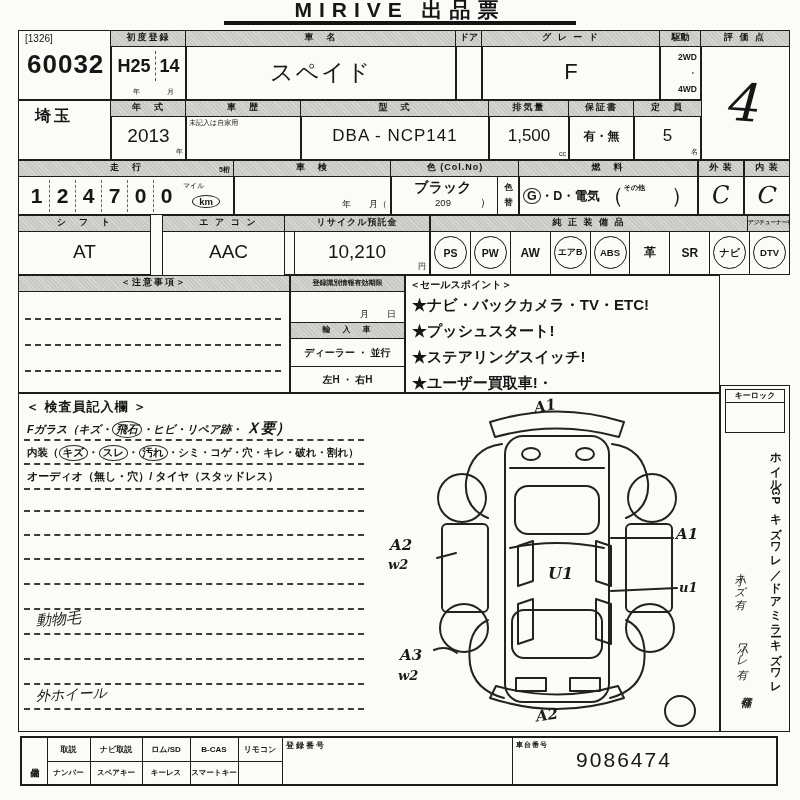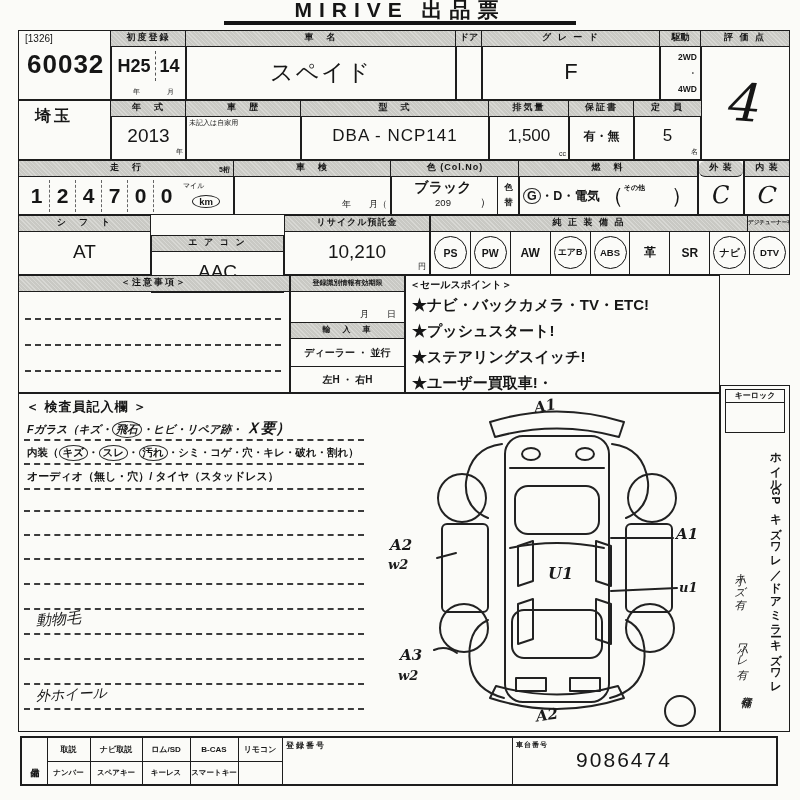--- a/index.html
+++ b/index.html
@@ -148,35 +148,35 @@
       <span class="circled" style="border-radius:50%;">G</span>
       <span>・D・電気</span>
       <span style="font-size:22px;font-weight:400;margin-left:2px;">（</span>
       <span style="font-size:7px;position:relative;top:-8px;">その他</span>
       <span style="display:inline-block;width:26px;"></span>
       <span style="font-size:22px;font-weight:400;">）</span>
     </div>
   </div>
 
   <div class="cell" style="left:698px;top:160px;width:46px;height:55px;">
-    <div class="hd" style="letter-spacing:1px;border-radius:6px;">外 装</div>
+    <div class="hd" style="letter-spacing:1px;">外 装</div>
     <div class="val hand" style="top:16px;height:36px;font-size:24px;transform:rotate(-6deg);">C</div>
   </div>
 
   <div class="cell" style="left:744px;top:160px;width:46px;height:55px;">
     <div class="hd" style="letter-spacing:1px;">内 装</div>
     <div class="val hand" style="top:16px;height:36px;font-size:24px;transform:rotate(8deg);">C</div>
   </div>
 
   <div class="cell" style="left:18px;top:215px;width:133px;height:60px;">
     <div class="hd">シ　フ　ト</div>
     <div class="val" style="top:17px;height:38px;font-size:19px;">AT</div>
   </div>
 
-  <div class="cell" style="left:151px;top:215px;width:133px;height:58px;margin-top:20px;">
+  <div class="cell" style="left:162px;top:215px;width:133px;height:76px;">
     <div class="hd">エ ア コ ン</div>
     <div class="val" style="top:17px;height:38px;font-size:19px;">AAC</div>
   </div>
 
   <div class="cell" style="left:284px;top:215px;width:146px;height:60px;">
     <div class="hd" style="letter-spacing:1px;">リサイクル預託金</div>
     <div class="val" style="top:17px;height:38px;font-size:19px;">10,210</div>
     <div class="tiny" style="right:3px;bottom:2px;font-size:8px;">円</div>
   </div>
 

